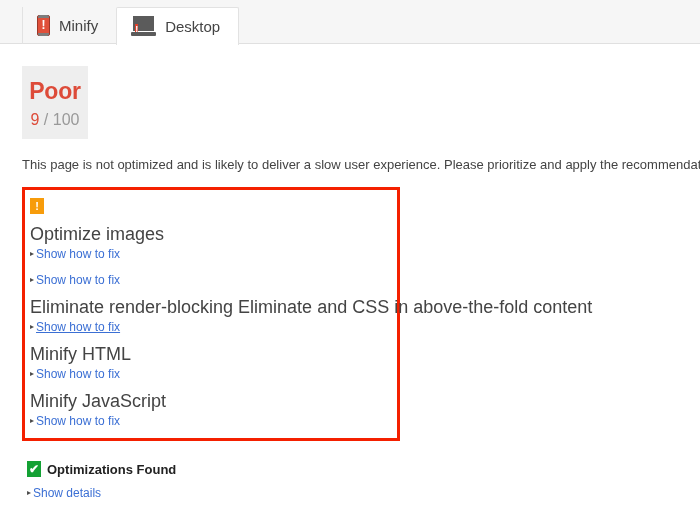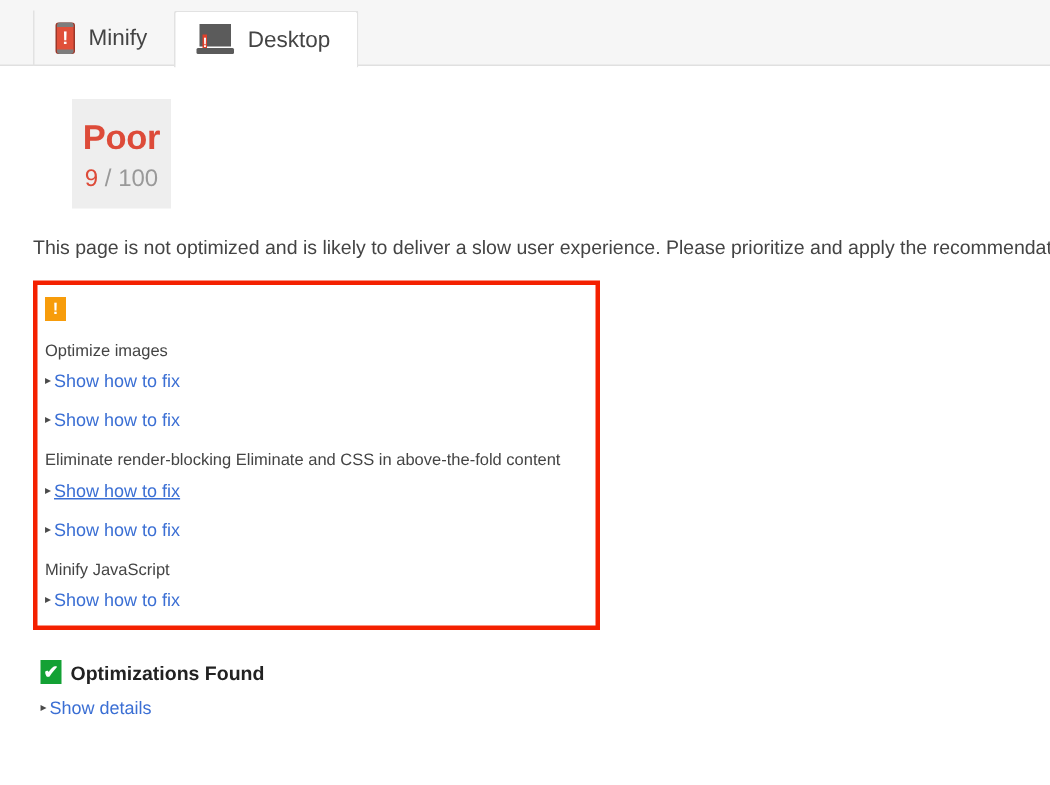--- a/index.html
+++ b/index.html
@@ -149,21 +149,20 @@
     padding: 0 22px;
   }
 
   .score-badge {
     margin-top: 22px;
     width: 66px;
     background: #eeeeee;
     padding: 12px 0 10px 0;
     text-align: center;
     box-sizing: border-box;
-    margin-left: 26px;
   }
   .score-word {
     color: #dd4b39;
     font-size: 23px;
     font-weight: bold;
     line-height: 26px;
     letter-spacing: -0.2px;
   }
   .score-ratio {
     margin-top: 7px;
@@ -210,21 +209,21 @@
     text-align: center;
     font-family: "Liberation Sans", sans-serif;
   }
   .badge-icon.warn { background: #f79c0b; }
   .badge-icon.ok   { background: #13a134; font-size: 12px; }
 
   .rule {
     margin-top: 12px;
   }
   .rule-title {
-    font-size: 11px;
+    font-size: 18px;
     color: #444444;
     line-height: 16px;
     white-space: nowrap;
   }
   .fix-link {
     margin-top: 5px;
     display: flex;
     align-items: center;
     gap: 2px;
     font-size: 12px;
@@ -310,20 +309,21 @@
 
     <div class="rule">
       <div class="rule-title">Eliminate render-blocking Eliminate and CSS in above-the-fold content</div>
       <div class="fix-link hovered">
         <span class="caret">▸</span>
         <span class="txt">Show how to fix</span>
       </div>
     </div>
 
     <div class="rule">
+      <div class="rule-title">Minify HTML</div>
       <div class="fix-link">
         <span class="caret">▸</span>
         <span class="txt">Show how to fix</span>
       </div>
     </div>
 
     <div class="rule">
       <div class="rule-title">Minify JavaScript</div>
       <div class="fix-link">
         <span class="caret">▸</span>

